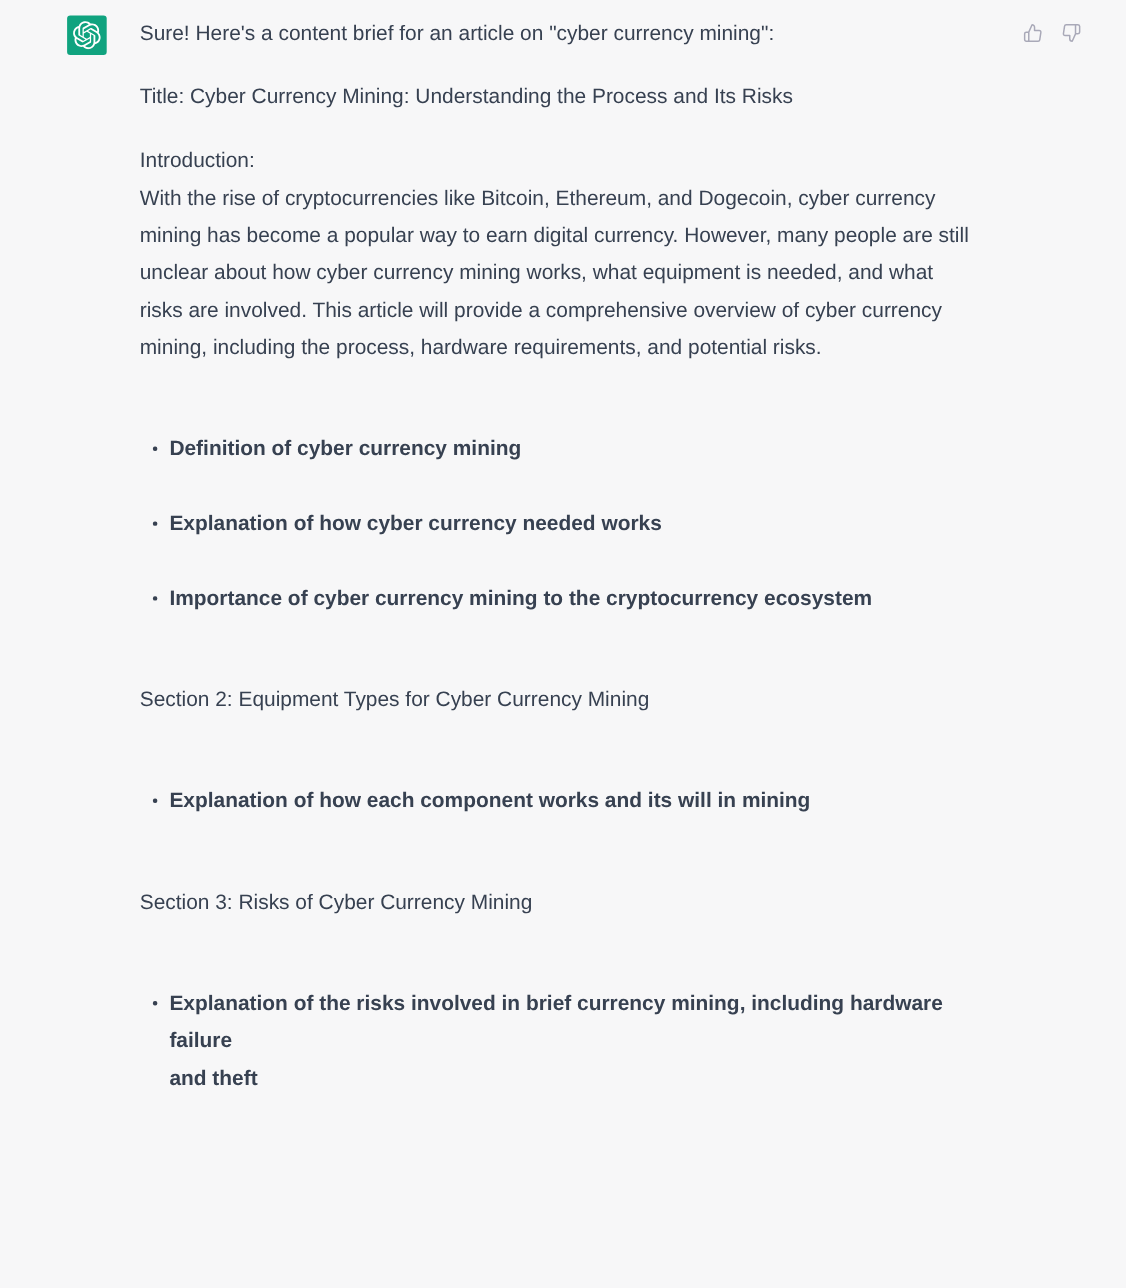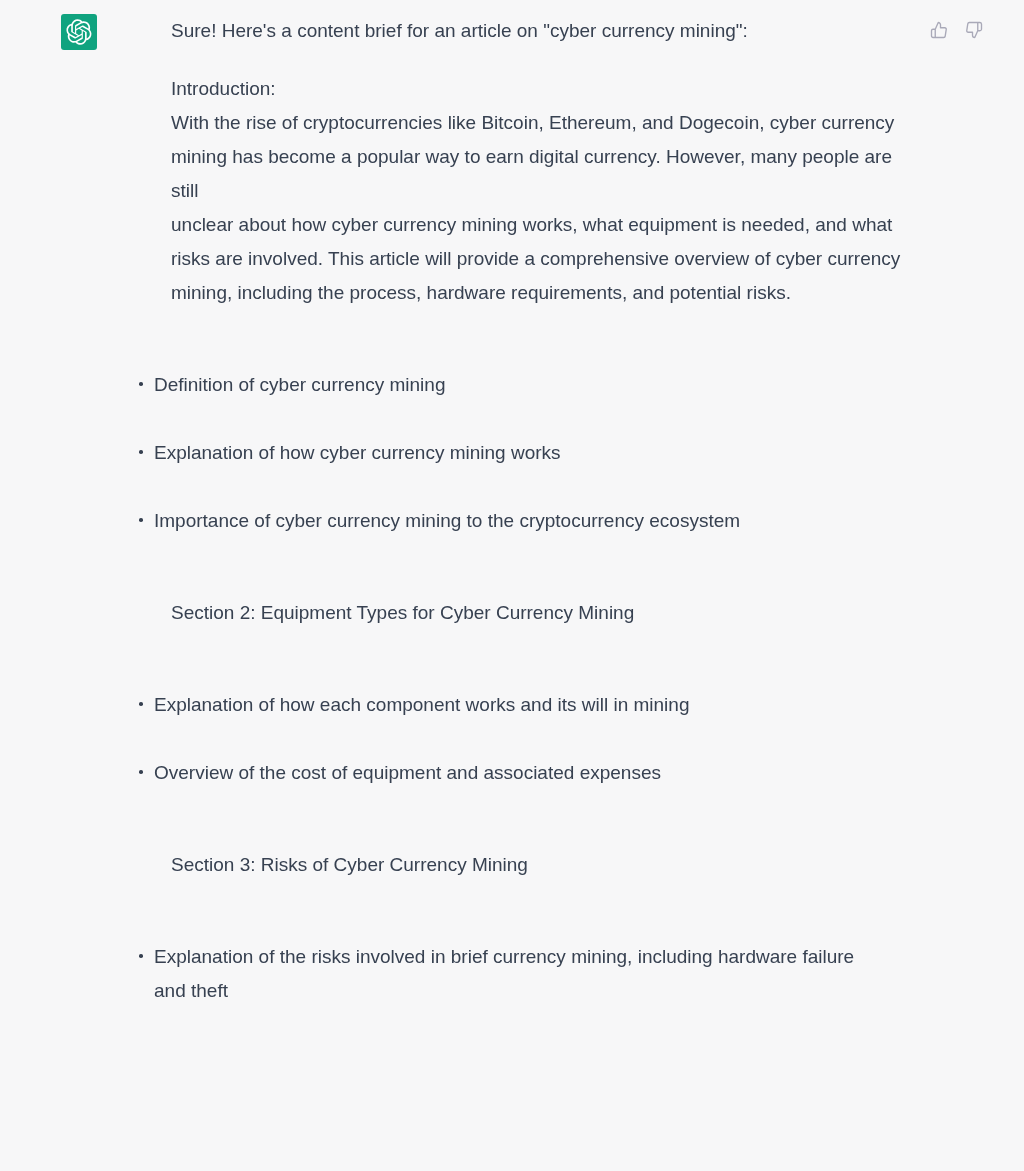--- a/index.html
+++ b/index.html
@@ -44,30 +44,30 @@
   }
   .content > * {
     margin: 24px 0 0 0;
     white-space: pre-line;
   }
   .content > :first-child {
     margin-top: 0;
   }
   .content p {
     padding: 0;
-    margin-left: 44px;
   }
   .content ul {
     list-style: none;
     padding: 0;
   }
   .content li {
     position: relative;
     padding-left: 27px;
     white-space: pre-line;
+    font-weight: bold;
   }
   .content li::before {
     content: "";
     position: absolute;
     left: 12px;
     top: 14px;
     width: 3.5px;
     height: 3.5px;
     border-radius: 50%;
     background: #374151;
@@ -105,37 +105,37 @@
   <div class="avatar">
     <span style="display:flex">
       <svg viewBox="0 0 41 41" fill="none" xmlns="http://www.w3.org/2000/svg">
         <path d="M37.5324 16.8707C37.9808 15.5241 38.1363 14.0974 37.9886 12.6859C37.8409 11.2744 37.3934 9.91076 36.676 8.68622C35.6126 6.83404 33.9882 5.3676 32.0373 4.4985C30.0864 3.62941 27.9098 3.40259 25.8215 3.85078C24.8796 2.7893 23.7219 1.94125 22.4257 1.36341C21.1295 0.785575 19.7249 0.491269 18.3058 0.500197C16.1708 0.495044 14.0893 1.16803 12.3614 2.42214C10.6335 3.67624 9.34853 5.44666 8.6917 7.47815C7.30085 7.76286 5.98686 8.3414 4.8377 9.17505C3.68854 10.0087 2.73073 11.0782 2.02839 12.312C0.956464 14.1591 0.498905 16.2988 0.721698 18.4228C0.944492 20.5467 1.83612 22.5449 3.268 24.1293C2.81966 25.4759 2.66413 26.9026 2.81182 28.3141C2.95951 29.7256 3.40701 31.0892 4.12437 32.3138C5.18791 34.1659 6.8123 35.6322 8.76321 36.5013C10.7141 37.3704 12.8907 37.5973 14.9789 37.1492C15.9208 38.2107 17.0786 39.0587 18.3747 39.6366C19.6709 40.2144 21.0755 40.5087 22.4946 40.4998C24.6307 40.5054 26.7133 39.8321 28.4418 38.5772C30.1704 37.3223 31.4556 35.5506 32.1119 33.5179C33.5027 33.2332 34.8167 32.6547 35.9659 31.821C37.115 30.9874 38.0728 29.9178 38.7752 28.684C39.8458 26.8371 40.3023 24.6979 40.0789 22.5748C39.8556 20.4517 38.9639 18.4544 37.5324 16.8707ZM22.4978 37.8849C20.7443 37.8874 19.0459 37.2733 17.6994 36.1501C17.7601 36.117 17.8666 36.0586 17.936 36.0161L25.9004 31.4156C26.1003 31.3019 26.2663 31.137 26.3813 30.9378C26.4964 30.7386 26.5563 30.5124 26.5549 30.2825V19.0542L29.9213 20.998C29.9389 21.0068 29.9541 21.0198 29.9656 21.0359C29.977 21.052 29.9842 21.0707 29.9867 21.0902V30.3889C29.9842 32.375 29.1946 34.2791 27.7909 35.6841C26.3872 37.0892 24.4838 37.8806 22.4978 37.8849ZM6.39227 31.0064C5.51397 29.4888 5.19742 27.7107 5.49804 25.9832C5.55718 26.0187 5.66048 26.0818 5.73461 26.1244L13.699 30.7248C13.8975 30.8408 14.1233 30.902 14.3532 30.902C14.583 30.902 14.8088 30.8408 15.0073 30.7248L24.731 25.1103V28.9979C24.7321 29.0177 24.7283 29.0376 24.7199 29.0556C24.7115 29.0736 24.6988 29.0893 24.6829 29.1012L16.6317 33.7497C14.9096 34.7416 12.8643 35.0097 10.9447 34.4954C9.02506 33.9811 7.38785 32.7263 6.39227 31.0064ZM4.29707 13.6194C5.17156 12.0998 6.55279 10.9364 8.19885 10.3327C8.19885 10.4013 8.19491 10.5228 8.19491 10.6071V19.808C8.19351 20.0378 8.25334 20.2638 8.36823 20.4629C8.48312 20.6619 8.64893 20.8267 8.84863 20.9404L18.5723 26.5542L15.206 28.4979C15.1894 28.5089 15.1703 28.5155 15.1505 28.5173C15.1307 28.5191 15.1107 28.516 15.0924 28.5082L7.04046 23.8557C5.32135 22.8601 4.06716 21.2235 3.55289 19.3046C3.03862 17.3858 3.30624 15.3413 4.29707 13.6194ZM31.955 20.0556L22.2312 14.4411L25.5976 12.4981C25.6142 12.4872 25.6333 12.4805 25.6531 12.4787C25.6729 12.4769 25.6928 12.4801 25.7111 12.4879L33.7631 17.1364C34.9967 17.849 36.0017 18.8982 36.6606 20.1613C37.3194 21.4244 37.6047 22.849 37.4832 24.2684C37.3617 25.6878 36.8382 27.0432 35.9743 28.1759C35.1103 29.3086 33.9415 30.1717 32.6047 30.6641C32.6047 30.5947 32.6047 30.4733 32.6047 30.3889V21.188C32.6066 20.9586 32.5474 20.7328 32.4332 20.5338C32.319 20.3348 32.154 20.1698 31.955 20.0556ZM35.3055 15.0128C35.2464 14.9765 35.1431 14.9142 35.069 14.8717L27.1045 10.2712C26.906 10.1554 26.6803 10.0943 26.4504 10.0943C26.2206 10.0943 25.9948 10.1554 25.7963 10.2712L16.0726 15.8858V11.9982C16.0715 11.9783 16.0753 11.9585 16.0837 11.9405C16.0921 11.9225 16.1048 11.9068 16.1207 11.8949L24.1719 7.25025C25.4053 6.53903 26.8158 6.19376 28.2383 6.25482C29.6608 6.31589 31.0364 6.78077 32.2044 7.59508C33.3723 8.40939 34.2842 9.53945 34.8334 10.8531C35.3826 12.1667 35.5464 13.6095 35.3055 15.0128ZM14.2424 21.9419L10.8752 19.9981C10.8576 19.9893 10.8423 19.9763 10.8309 19.9602C10.8195 19.9441 10.8122 19.9254 10.8098 19.9058V10.6071C10.8107 9.18295 11.2173 7.78848 11.9819 6.58696C12.7466 5.38544 13.8377 4.42659 15.1275 3.82264C16.4173 3.21869 17.8524 2.99464 19.2649 3.1767C20.6775 3.35876 22.0089 3.93941 23.1034 4.85067C23.0427 4.88379 22.937 4.94215 22.8668 4.98473L14.9024 9.58517C14.7025 9.69878 14.5366 9.86356 14.4215 10.0626C14.3065 10.2616 14.2466 10.4877 14.2479 10.7175L14.2424 21.9419ZM16.071 17.9991L20.4018 15.4978L24.7325 17.9975V22.9985L20.4018 25.4983L16.071 22.9985V17.9991Z" fill="currentColor"></path>
       </svg>
     </span>
   </div>
 
   <div class="content">
     <p>Sure! Here's a content brief for an article on "cyber currency mining":</p>
+    <p>Title: Cyber Currency Mining: Understanding the Process and Its Risks</p>
     <p>Introduction:
 With the rise of cryptocurrencies like Bitcoin, Ethereum, and Dogecoin, cyber currency
 mining has become a popular way to earn digital currency. However, many people are still
 unclear about how cyber currency mining works, what equipment is needed, and what
 risks are involved. This article will provide a comprehensive overview of cyber currency
 mining, including the process, hardware requirements, and potential risks.</p>
 
     <ul>
       <li>Definition of cyber currency mining</li>
-      <li>Explanation of how cyber currency mining works</li>
+      <li>Explanation of how cyber currency needed works</li>
       <li>Importance of cyber currency mining to the cryptocurrency ecosystem</li>
     </ul>
 
     <p>Section 2: Equipment Types for Cyber Currency Mining</p>
     <ul>
       <li>Explanation of how each component works and its will in mining</li>
-      <li>Overview of the cost of equipment and associated expenses</li>
     </ul>
 
     <p>Section 3: Risks of Cyber Currency Mining</p>
     <ul>
       <li>Explanation of the risks involved in brief currency mining, including hardware failure
 and theft</li>
       
       
     </ul>
 

